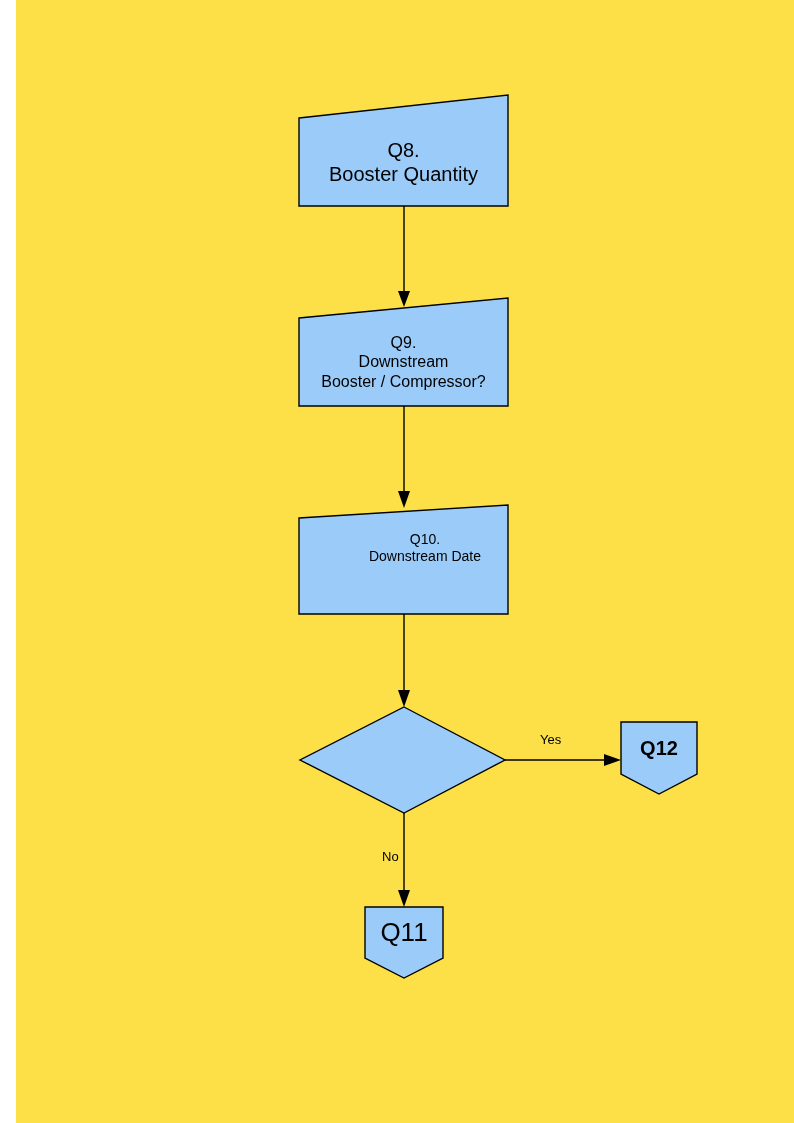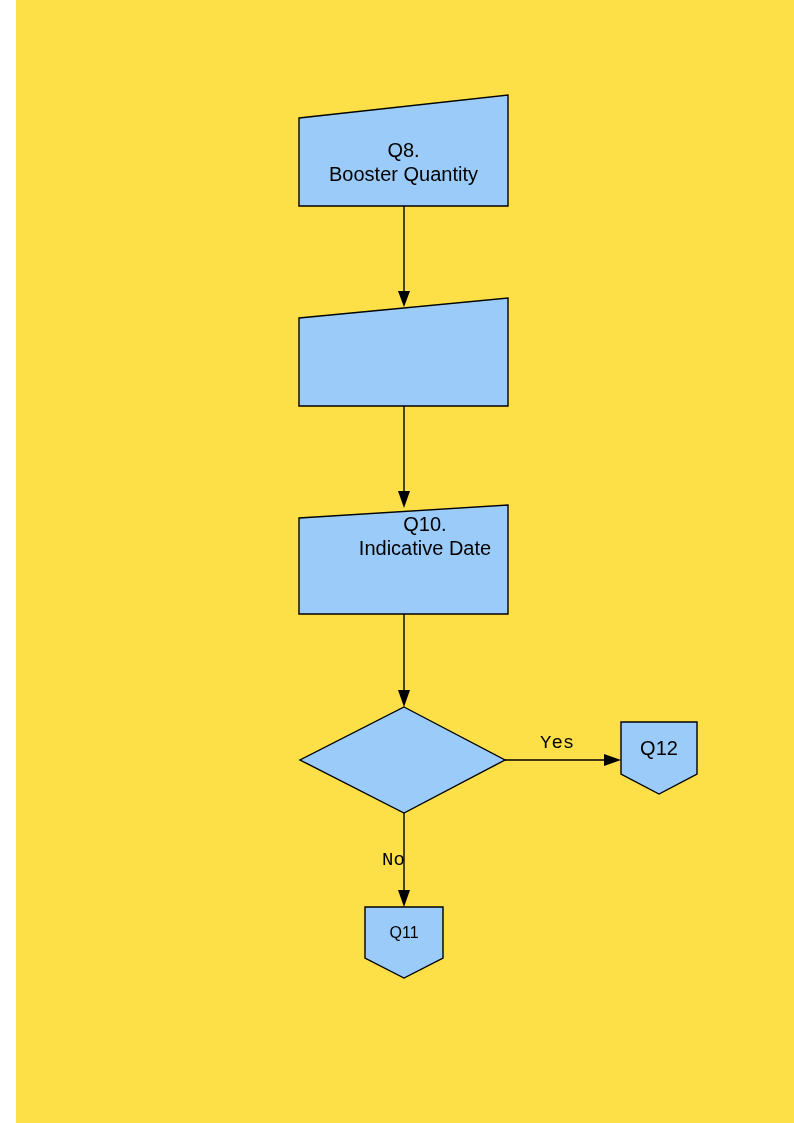--- a/index.html
+++ b/index.html
@@ -50,30 +50,30 @@
     white-space: pre;
     pointer-events: none;
     display: flex;
     align-items: center;
     justify-content: center;
     flex-direction: column;
   }
   .edge-label {
     position: absolute;
     color: #000000;
-    font-family: Liberation Mono, monospace;
-    font-size: 19px;
+    font-family: Liberation Sans, sans-serif;
+    font-size: 13px;
     white-space: pre;
   }
   .t-q8   { left: 283px; top: 118px; width: 209px; height: 88px; font-size: 20px; }
   .t-q9   { left: 283px; top: 318px; width: 209px; height: 88px; font-size: 16px; }
-  .t-q10  { left: 283px; top: 488px; width: 252px; height: 96px; font-size: 20px; }
+  .t-q10  { left: 283px; top: 500px; width: 252px; height: 96px; font-size: 14px; }
   .t-dec  { left: 303px; top: 716px; width: 170px; height: 90px; font-size: 18px; }
-  .t-q11  { left: 349px; top: 907px; width: 78px; height: 52px; font-size: 16px; }
-  .t-q12  { left: 605px; top: 722px; width: 76px; height: 52px; font-size: 20px; }
+  .t-q11  { left: 349px; top: 907px; width: 78px; height: 52px; font-size: 26px; }
+  .t-q12  { left: 605px; top: 722px; width: 76px; height: 52px; font-size: 20px; font-weight: bold; }
   .lbl-yes { left: 524px; top: 732px; }
   .lbl-no  { left: 366px; top: 849px; }
   .txt-line { display: block; }
 </style>
 </head>
 <body>
 
 <div id="flowchart-canvas" style="background: #fde047; margin-left: 16px;">
 
   <svg id="flowchart-svg" viewBox="0 0 794 1123" xmlns="http://www.w3.org/2000/svg">
@@ -104,24 +104,29 @@
     <polygon class="node-shape" points="605,722 681,722 681,774 643,794 605,774" fill="#9BCCF9" stroke="#000000"></polygon>
 
     <polygon class="node-shape" points="349,907 427,907 427,958 388,978 349,958" fill="#9BCCF9" stroke="#000000"></polygon>
   </svg>
 
   <div class="node-text t-q8">
     <span class="txt-line">Q8.</span>
     <span class="txt-line">Booster Quantity</span>
   </div>
 
+  <div class="node-text t-q9">
+    <span class="txt-line">Q9.</span>
+    <span class="txt-line">Downstream</span>
+    <span class="txt-line">Booster / Compressor?</span>
+  </div>
 
   <div class="node-text t-q10">
     <span class="txt-line">Q10.</span>
-    <span class="txt-line">Indicative Date</span>
+    <span class="txt-line">Downstream Date</span>
   </div>
 
 
   <div class="node-text t-q11">
     <span class="txt-line">Q11</span>
   </div>
 
   <div class="node-text t-q12">
     <span class="txt-line">Q12</span>
   </div>

